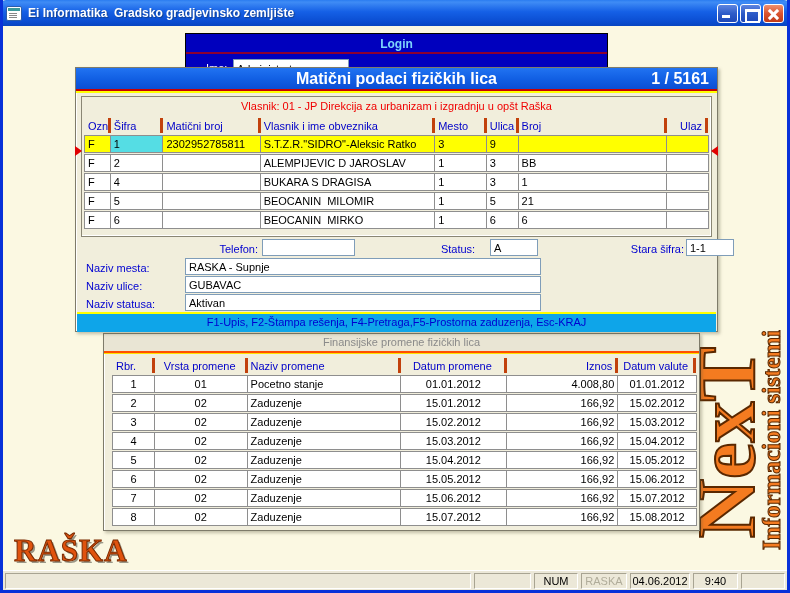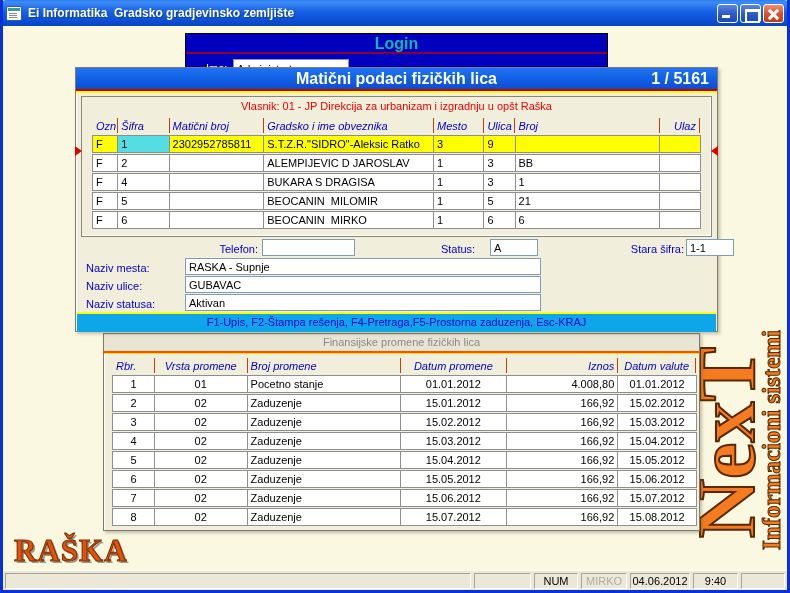--- a/index.html
+++ b/index.html
@@ -23,49 +23,49 @@
   .winbtn.close { background:linear-gradient(180deg,#F0906E 0%,#DA5430 50%,#C03A18 100%); }
   .glyph-min:before { content:""; position:absolute; left:4px; bottom:4px; width:8px; height:3px; background:#fff; }
   .glyph-max:before { content:""; position:absolute; left:4px; top:4px; width:11px; height:9px; border:2px solid #fff; border-top-width:3px; }
   .glyph-close:before, .glyph-close:after { content:""; position:absolute; left:3px; top:8px; width:13px; height:3px; background:#fff; }
   .glyph-close:before { transform:rotate(45deg); }
   .glyph-close:after { transform:rotate(-45deg); }
 
   
   .login { position:absolute; left:185px; top:33px; width:423px; height:58px; background:#0000BE;
     border:1px solid #000; z-index:2; }
-  .login-title { height:20px; color:#14b8a6; font-weight:bold; font-size:16px; text-align:center; line-height:20px;
+  .login-title { height:20px; color:#7dd3fc; font-weight:bold; font-size:12px; text-align:center; line-height:20px;
     border-bottom:2px solid #8B0030; }
   .login-row { position:absolute; left:0; top:25px; width:100%; height:20px; }
   .login-label { position:absolute; left:20px; top:3px; color:#fff; }
   .login-input { position:absolute; left:47px; top:0; width:116px; height:19px; border:1px solid #7F9DB9; background:#fff;
     font-family:"Liberation Sans",sans-serif; font-size:11px; padding:1px 3px; }
 
   
   .win { position:absolute; background:#F1EEDC; border:1px solid #7E7B6A;
     box-shadow:2px 2px 3px rgba(90,85,60,.35), inset 1px 1px 0 #FFFFFF; }
 
   
   #matic { left:75px; top:67px; width:643px; height:265px; z-index:4; }
   .matic-title { position:relative; height:21px; background:linear-gradient(180deg,#2173F2 0%,#1260E4 50%,#0B4ED4 100%);
     color:#fff; font-weight:bold; font-size:16px; text-align:center; line-height:21px; }
   .matic-counter { position:absolute; right:8px; top:0; font-weight:bold; color:#fff; }
   .stripe-red { height:2px; background:#C80000; }
   .stripe-yellow { height:2px; background:#FFFF00; }
   .vlasnik { text-align:center; color:#F00000; padding-top:3px; height:19px; font-size:11px; }
   .tframe { position:absolute; left:5px; top:28px; width:631px; height:141px;
-    border:1px solid #8A8674; box-shadow:inset -1px -1px 0 #FFFFFF; padding:0 10px; }
+    border:1px solid #8A8674; box-shadow:inset -1px -1px 0 #FFFFFF; padding:0 2px; }
 
   
   .grid { position:relative; }
   .trow { display:flex; margin-top:1px; background:#fff; border:1px solid #8E8E8E; height:18px; }
   .trow.thead { background:transparent; border-color:transparent; height:17px; }
   .tcell { border-right:1px solid #8E8E8E; padding:1px 3px; white-space:pre; overflow:hidden; line-height:14px; }
   .tcell:last-child { border-right:none; }
-  .thead .tcell { border-right:1px solid #c2410c; color:#0000C8; background:transparent;font-style:italic; }
+  .thead .tcell { border-right:3px solid #c2410c; color:#0000C8; background:transparent; }
   .t1 .c0{width:26px}.t1 .c1{width:53px}.t1 .c2{width:98px}.t1 .c3{width:176px}
   .t1 .c4{width:52px}.t1 .c5{width:32px}.t1 .c6{width:150px}.t1 .c7{width:41px}
   .t1 .thead .c7{text-align:right}
   .t1 [data-row="0"]{background:#FFFF00}
   .t1 [data-row="0"] .c1{background:#55DDE4}
   .t2 .c0{width:42px;text-align:center}.t2 .c1{width:93px;text-align:center}
   .t2 .c2{width:154px}.t2 .c3{width:106px;text-align:center}
   .t2 .c4{width:112px;text-align:right}.t2 .c5{width:78px;text-align:center}
   .t2 .thead .c0{text-align:left}.t2 .thead .c2{text-align:left}.t2 .thead .c4{text-align:right}
 
@@ -140,21 +140,21 @@
     <div class="stripe-red"></div>
     <div class="stripe-yellow"></div>
 
     <div class="tframe">
       <div class="vlasnik">Vlasnik: 01 - JP Direkcija za urbanizam i izgradnju u opšt Raška</div>
       <div class="grid t1">
           <div class="trow thead">
             <div class="tcell c0">Ozn</div>
             <div class="tcell c1">Šifra</div>
             <div class="tcell c2">Matični broj</div>
-            <div class="tcell c3">Gradsko i ime obveznika</div>
+            <div class="tcell c3">Vlasnik i ime obveznika</div>
             <div class="tcell c4">Mesto</div>
             <div class="tcell c5">Ulica</div>
             <div class="tcell c6">Broj</div>
             <div class="tcell c7">Ulaz</div>
           </div>
           <div class="trow" data-row="0">
             <div class="tcell c0">F</div>
             <div class="tcell c1">1</div>
             <div class="tcell c2">2302952785811</div>
             <div class="tcell c3">S.T.Z.R."SIDRO"-Aleksic Ratko</div>
@@ -227,21 +227,21 @@
   </div>
 
   <div class="win" id="fin">
     <div class="fin-title">Finansijske promene fizičkih lica</div>
     <div class="stripe-orange"></div>
     <div class="stripe-thinyellow"></div>
     <div class="grid t2 fin-grid">
         <div class="trow thead">
           <div class="tcell c0">Rbr.</div>
           <div class="tcell c1">Vrsta promene</div>
-          <div class="tcell c2">Broj promene</div>
+          <div class="tcell c2">Naziv promene</div>
           <div class="tcell c3">Datum promene</div>
           <div class="tcell c4">Iznos</div>
           <div class="tcell c5">Datum valute</div>
         </div>
         <div class="trow" data-row="0">
           <div class="tcell c0">1</div>
           <div class="tcell c1">01</div>
           <div class="tcell c2">Pocetno stanje</div>
           <div class="tcell c3">01.01.2012</div>
           <div class="tcell c4">4.008,80</div>
@@ -303,20 +303,20 @@
           <div class="tcell c4">166,92</div>
           <div class="tcell c5">15.08.2012</div>
         </div>
       </div>
   </div>
 
   <div class="statusbar">
     <div class="sb-panel sb-main"></div>
     <div class="sb-panel sb-w57"></div>
     <div class="sb-panel sb-w44">NUM</div>
-    <div class="sb-panel sb-w46 sb-dim">MIRKO</div>
+    <div class="sb-panel sb-w46 sb-dim">RASKA</div>
     <div class="sb-panel sb-w73">04.06.2012</div>
     <div class="sb-panel sb-w45">9:40</div>
     <div class="sb-panel sb-w44b"></div>
   </div>
 
   <div class="xp-frame"></div>
 </div>
 
 </body></html>

